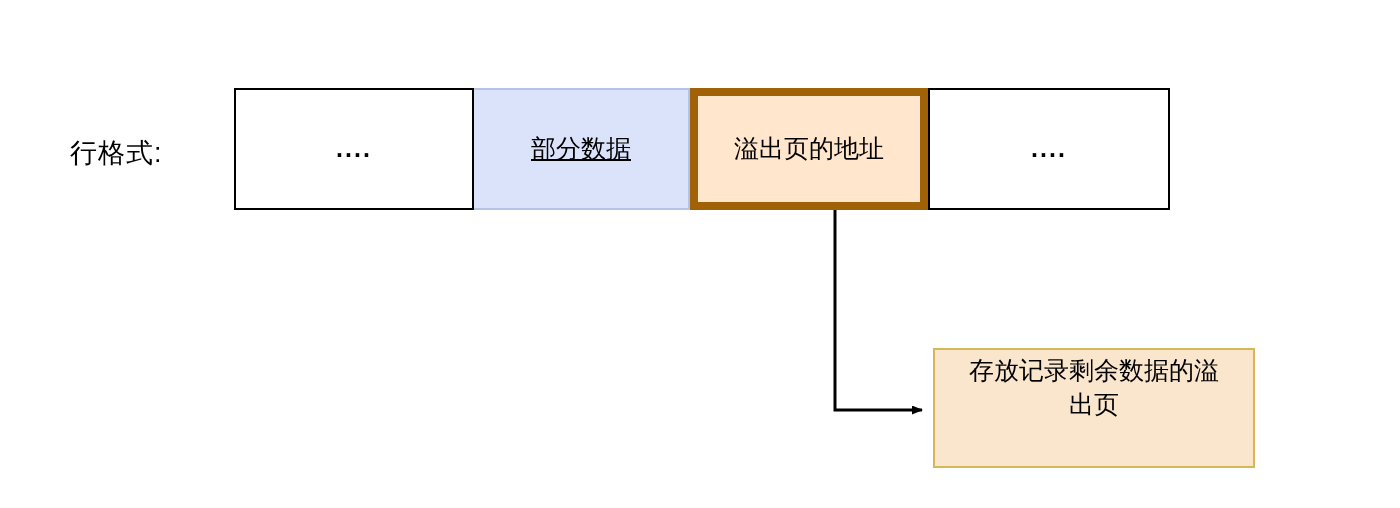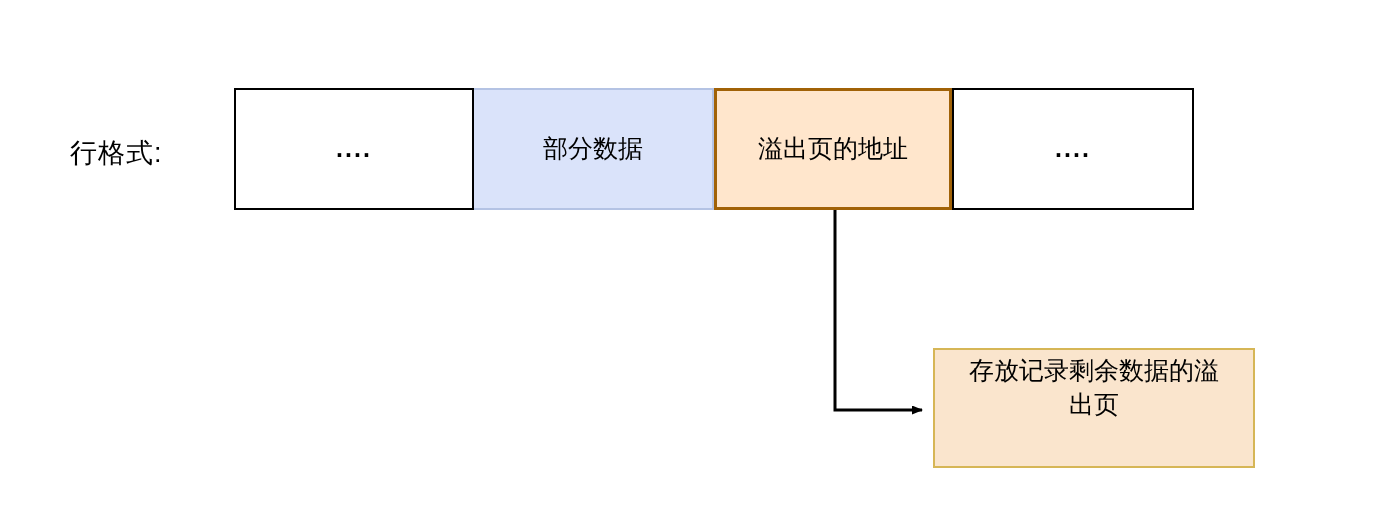--- a/index.html
+++ b/index.html
@@ -55,31 +55,31 @@
     background: #ffffff;
     border: 2.5px solid #000000;
   }
   .cell-blue {
     background: #dae3fa;
     border: 2px solid #b4c3e4;
     border-left: none;
   }
   .cell-orange {
     background: #ffe6cc;
-    border: 3px solid #a16207;
+    border: 8px solid #a16207;
   }
   .cell-dots {
     font-size: 25px;
     letter-spacing: 2px;
     font-weight: 700;
   }
 
   
   .w-c1 { width: 240px; }
-  .w-c2 { width: 240px; }
+  .w-c2 { width: 216px; text-decoration: underline; }
   .w-c3 { width: 238px; }
   .w-c4 { width: 242px; }
 
   
   .connector {
     position: absolute;
     left: 0;
     top: 0;
     width: 1400px;
     height: 508px;

